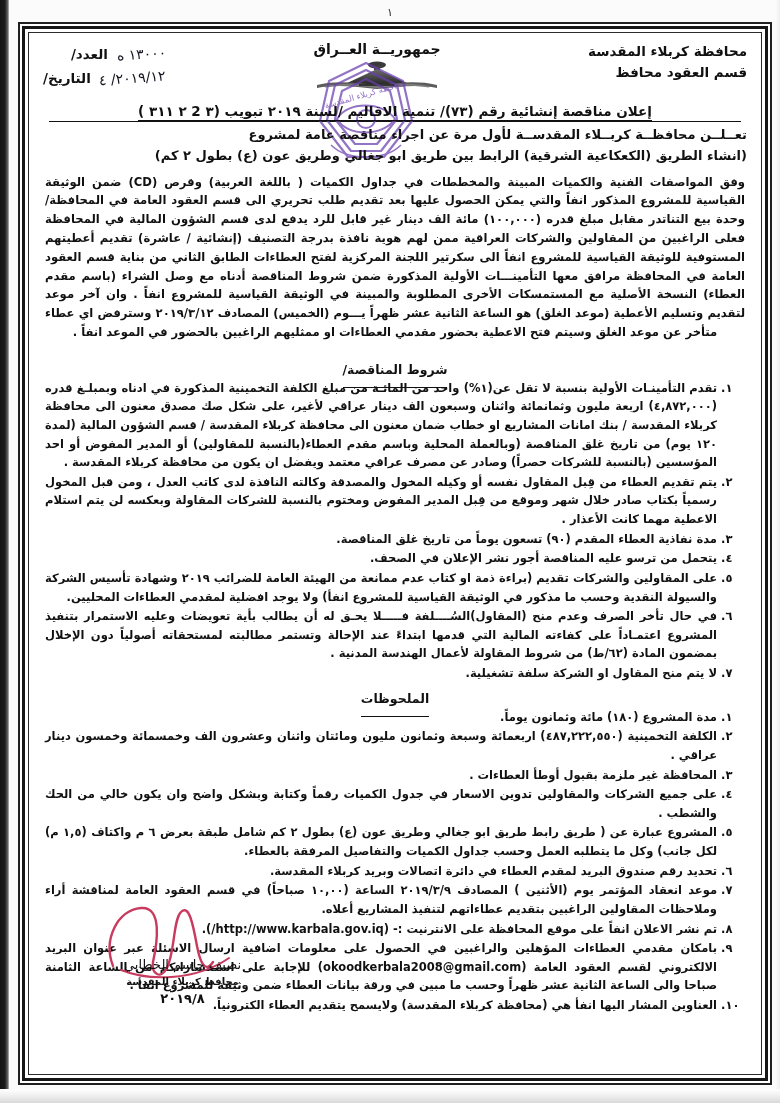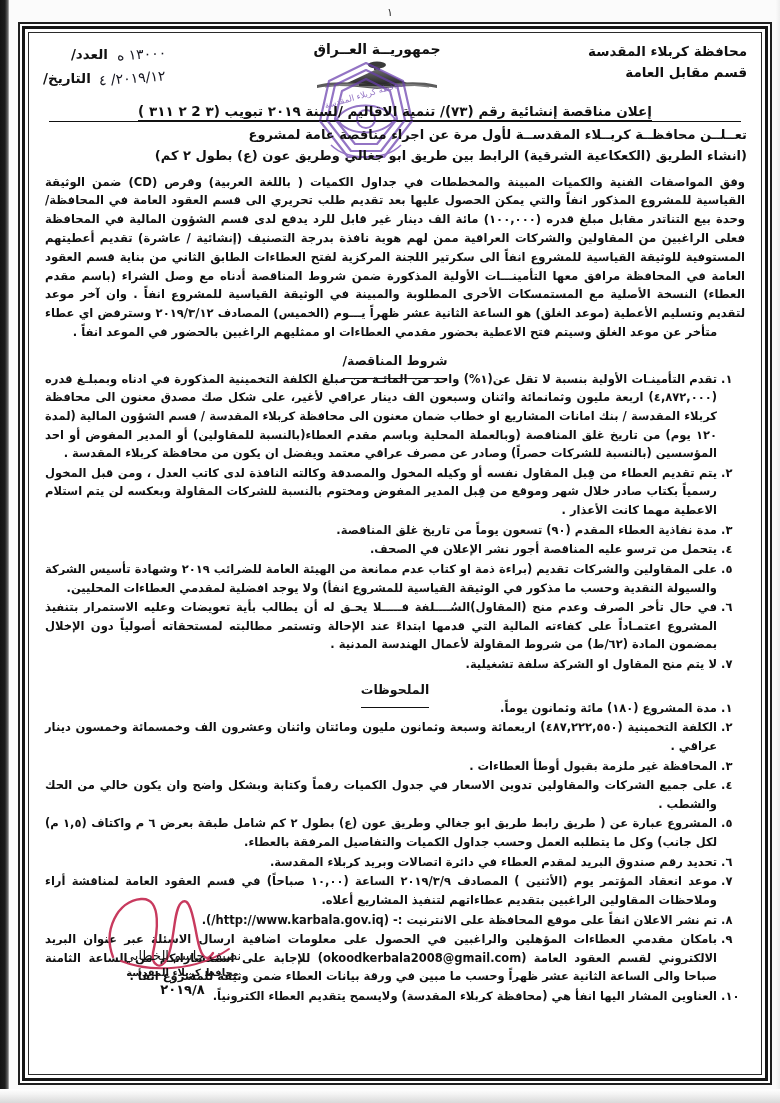--- a/index.html
+++ b/index.html
@@ -169,21 +169,21 @@
   }
   .title-4 { margin-bottom: 6px; }
 
   
   .para {
     font-size: 11.6px;
     font-weight: bold;
     line-height: 1.62;
     text-align: justify;
     text-align-last: center;
-    margin: 2px 2px 11px 2px;
+    margin: 2px 2px 20px 2px;
     position: relative;
     z-index: 3;
   }
 
   
   .sec-head {
     font-size: 12.5px;
     font-weight: bold;
     margin: 8px 0 2px 0;
     text-align: center;
@@ -271,21 +271,21 @@
 <div class="page-folio">١</div>
 
 <div class="doc-frame">
   <div class="doc-inner">
     <div class="content">
 
       <div class="header-row">
 
         <div class="hdr-right">
           <div>محافظة كربلاء المقدسة</div>
-          <div>قسم مقابل العامة</div>
+          <div>قسم العقود محافظ</div>
         </div>
 
         <div class="hdr-center">
           <div class="country">جمهوريــة العــراق</div>
           <div class="emblem">
             <svg viewBox="0 0 128 34" width="128" height="34" aria-hidden="true">
               <defs>
                 <linearGradient id="wg" x1="0" y1="0" x2="0" y2="1">
                   <stop offset="0" stop-color="#6d6d6d"></stop>
                   <stop offset="1" stop-color="#2a2a2a"></stop>

